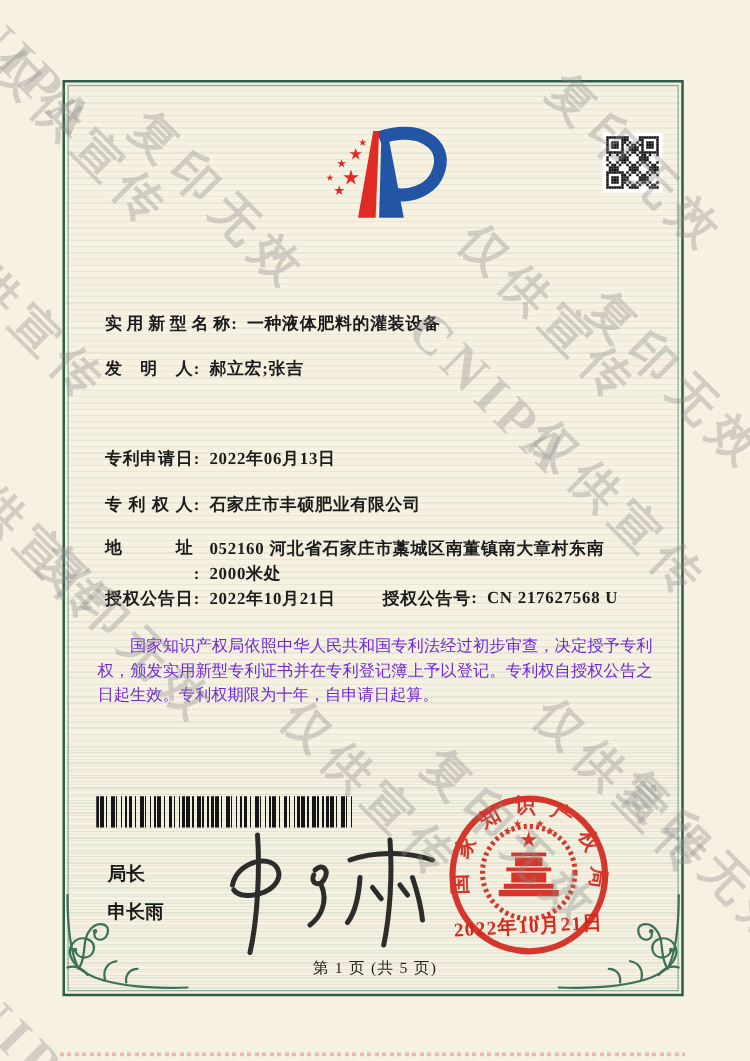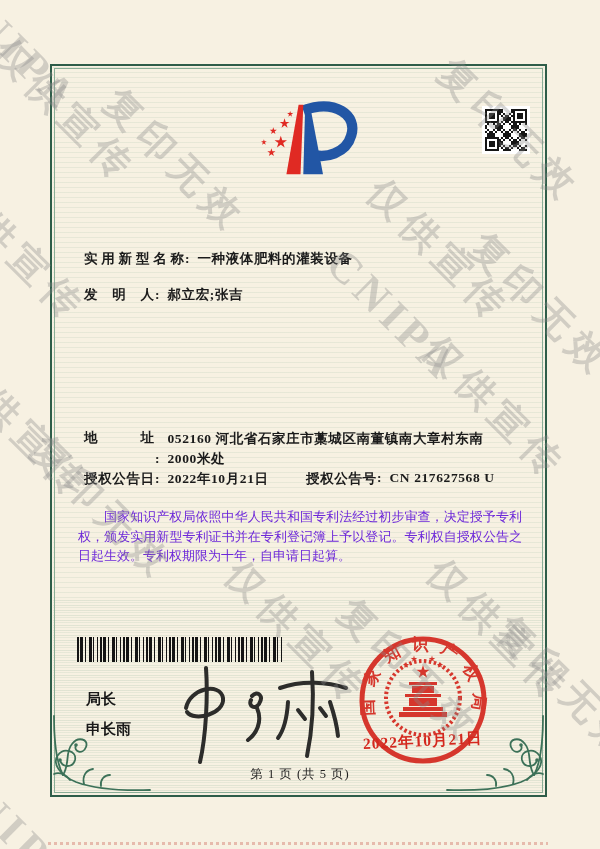--- a/index.html
+++ b/index.html
@@ -370,20 +370,26 @@
       </div>
   </div>
 
 
   <div class="row" style="top:286px">
     <span class="f-label">发明人</span><span class="f-colon">:</span><span class="f-value">郝立宏;张吉</span>
   </div>
   <div class="row row-name" style="top:250px">
     <span class="f-label">实用新型名称</span><span class="f-colon">:</span><span class="f-value">一种液体肥料的灌装设备</span>
   </div>
+  <div class="row" style="top:358px">
+    <span class="f-label">专利申请日</span><span class="f-colon">:</span><span class="f-value">2022年06月13日</span>
+  </div>
+  <div class="row" style="top:395px">
+    <span class="f-label">专利权人</span><span class="f-colon">:</span><span class="f-value">石家庄市丰硕肥业有限公司</span>
+  </div>
   <div class="row row-address" style="top:429px">
     <span class="f-label">地址</span><span class="f-colon">:</span><span class="f-value">052160 河北省石家庄市藁城区南董镇南大章村东南2000米处</span>
   </div>
   <div class="row" style="top:470px;width:440px">
     <span>
       <span class="f-label">授权公告日</span><span class="f-colon">:</span><span class="f-value">2022年10月21日</span>
     </span>
     <span class="grant-col2">
       <span class="f-label">授权公告号</span><span class="f-colon">:</span><span class="f-value">CN 217627568 U</span>
     </span>

